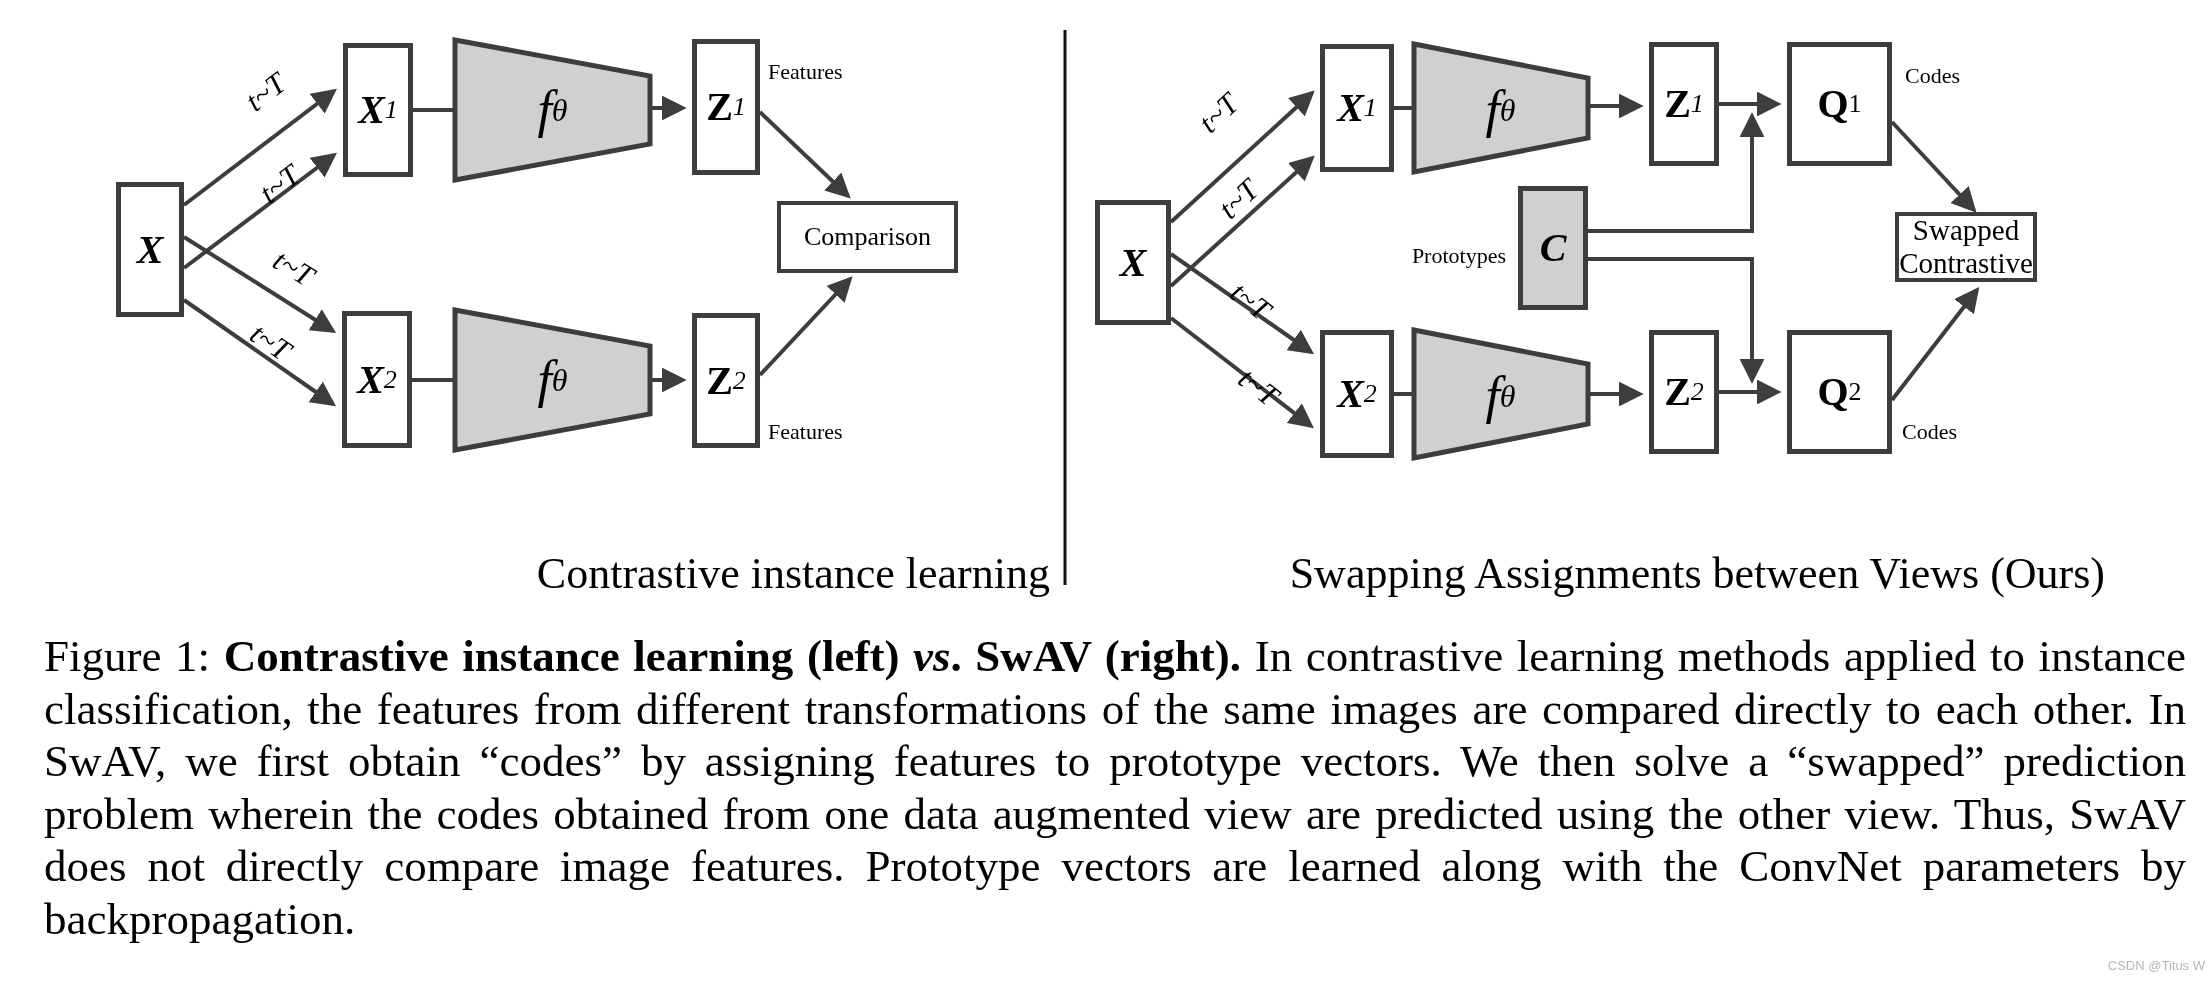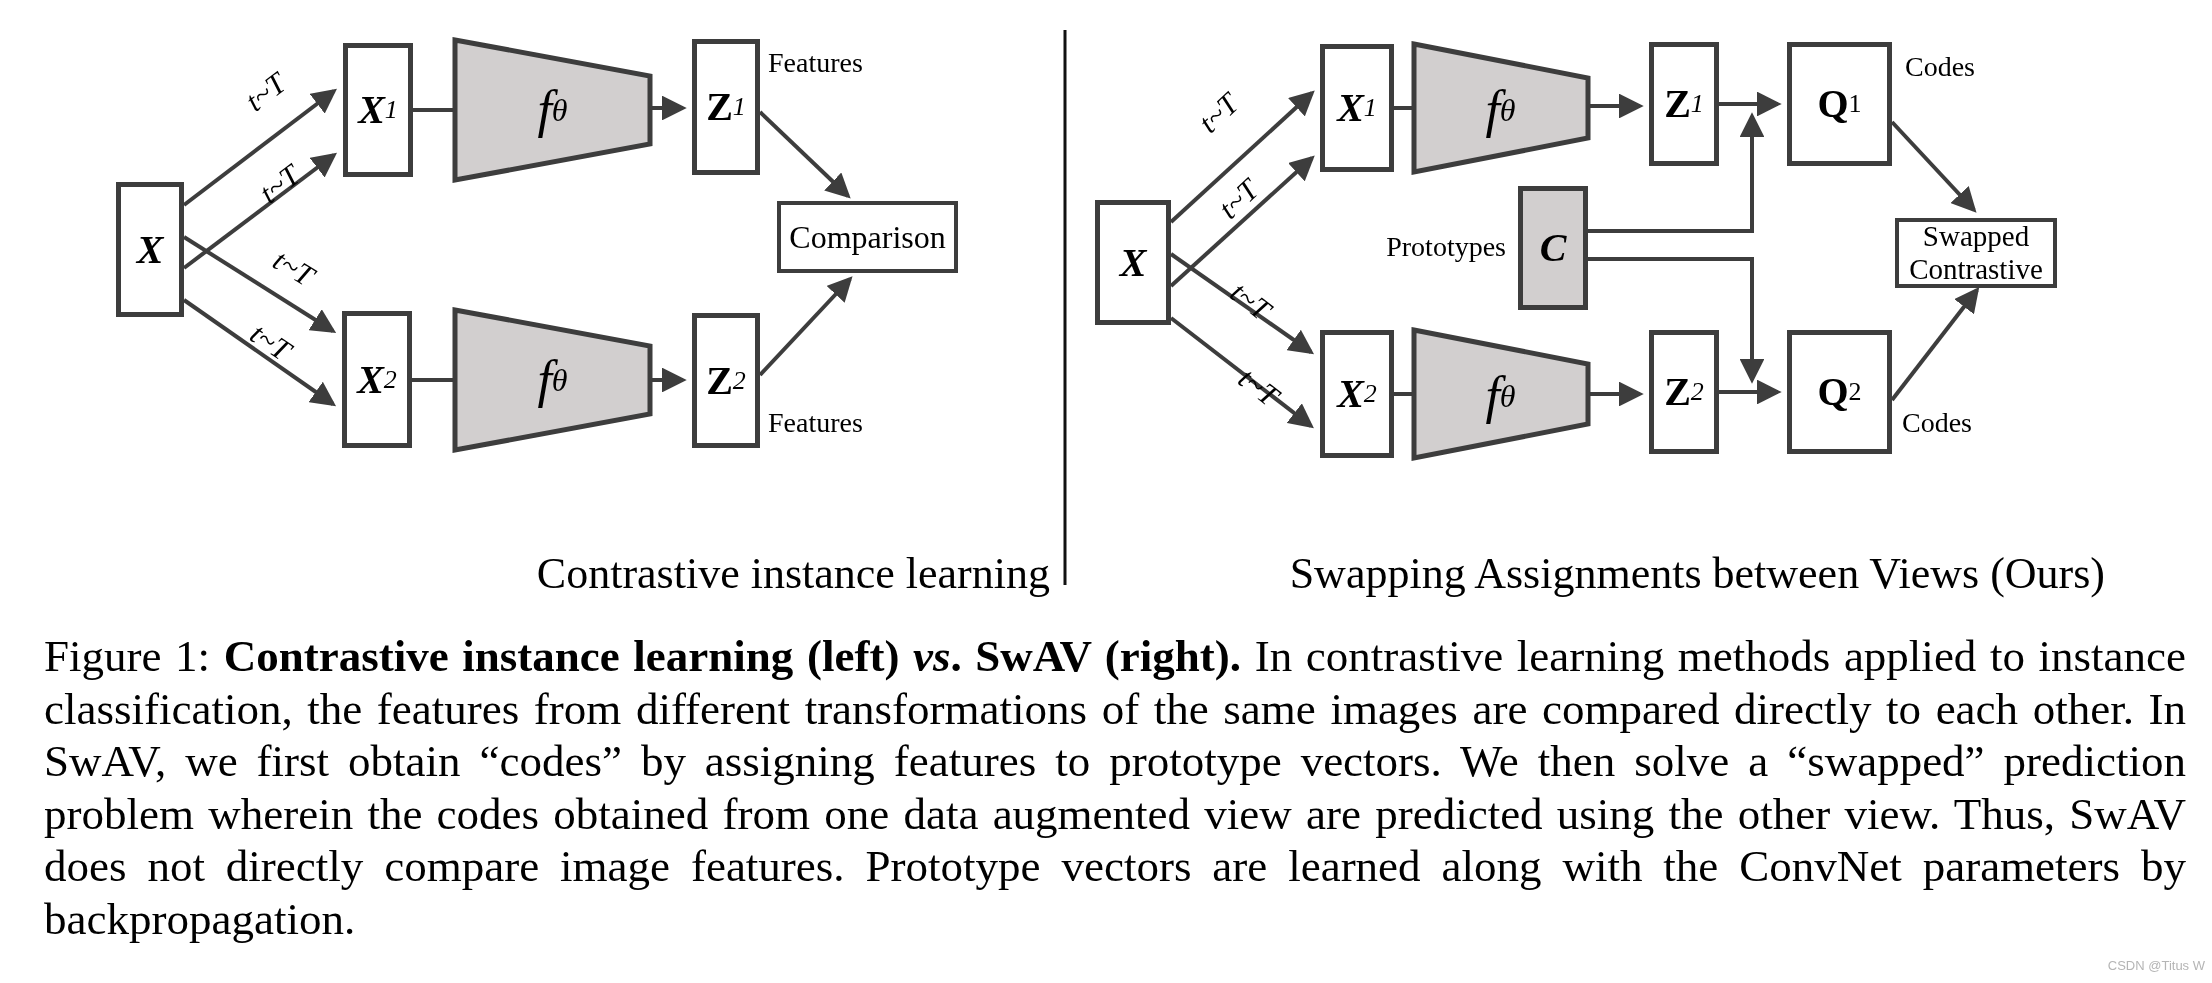--- a/index.html
+++ b/index.html
@@ -16,26 +16,26 @@
   .node.gray { background:#d2cfcf; }
   .node.thin { border-width:4px; }
   .sym { font-style:italic; font-weight:bold; font-size:40px; line-height:1; }
   .sym.roman { font-style:normal; }
   .sub { font-size:26px; font-style:italic; line-height:1; }
   .flabel {
     position:absolute; display:flex; align-items:center; justify-content:center;
     font-style:italic; font-size:52px; line-height:1;
   }
   .flabel .sub { font-size:32px; }
-  .txt { position:absolute; font-size:28px; line-height:1.1; white-space:nowrap; }
+  .txt { position:absolute; font-size:22px; line-height:1.1; white-space:nowrap;margin-top:12px; }
   .taut {
     position:absolute; font-style:italic; font-size:30px; white-space:nowrap;
     transform-origin:center center;
   }
-  .boxtext { font-size:32px; line-height:1.15; text-align:center; }
+  .boxtext { font-size:26px; line-height:1.15; text-align:center; }
   .panel-caption {
     position:absolute; top:548px; text-align:right; font-size:44px; white-space:nowrap;
   }
   .figure-caption {
     position:absolute; left:44px; top:630px; width:2142px;
     font-size:45px; line-height:52.5px; text-align:justify;
   }
   .figure-caption b { font-weight:bold; }
   .figure-caption .vsit { font-weight:bold; font-style:italic; }
   .watermark {
@@ -177,21 +177,21 @@
       <sub class="sub">2</sub>
   </div>
   <div class="node" style="left:1787px; top:42px; width:105px; height:124px;">
     <span class="sym roman">Q</span>
       <sub class="sub" style="font-style:normal;">1</sub>
   </div>
   <div class="node" style="left:1787px; top:330px; width:105px; height:124px;">
     <span class="sym roman">Q</span>
       <sub class="sub" style="font-style:normal;">2</sub>
   </div>
-  <div class="node thin" style="left:1895px; top:218px; width:162px; height:70px;justify-content:center;">
+  <div class="node thin" style="left:1895px; top:212px; width:142px; height:70px;justify-content:center;">
     <div class="boxtext" style="font-size:29px;">
       <div>Swapped</div>
       <div>Contrastive</div>
     </div>
   </div>
   <div class="txt" style="left:1905px; top:52px;">Codes</div>
   <div class="txt" style="left:1902px; top:408px;">Codes</div>
 
   <div class="taut" style="left:1198px; top:96px; transform:rotate(-43deg);">t~T</div>
   <div class="taut" style="left:1218px; top:182px; transform:rotate(-43deg);">t~T</div>

